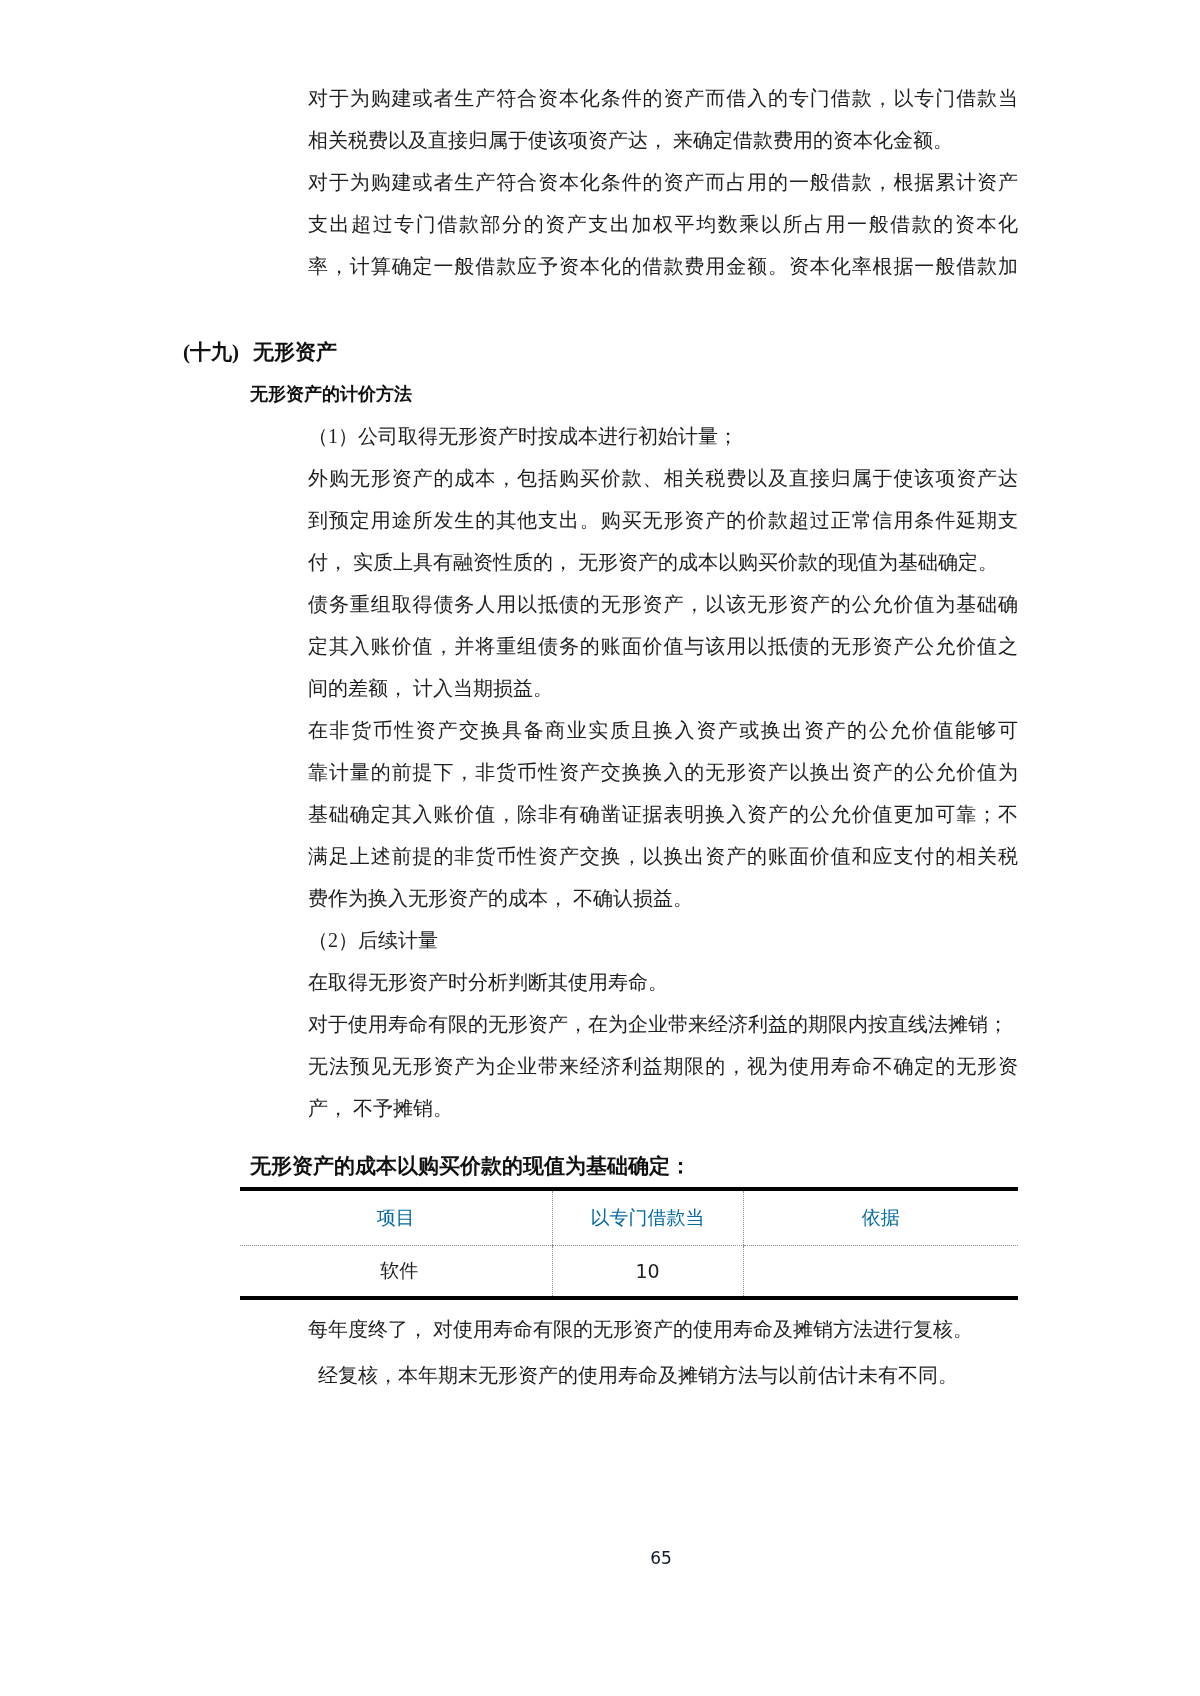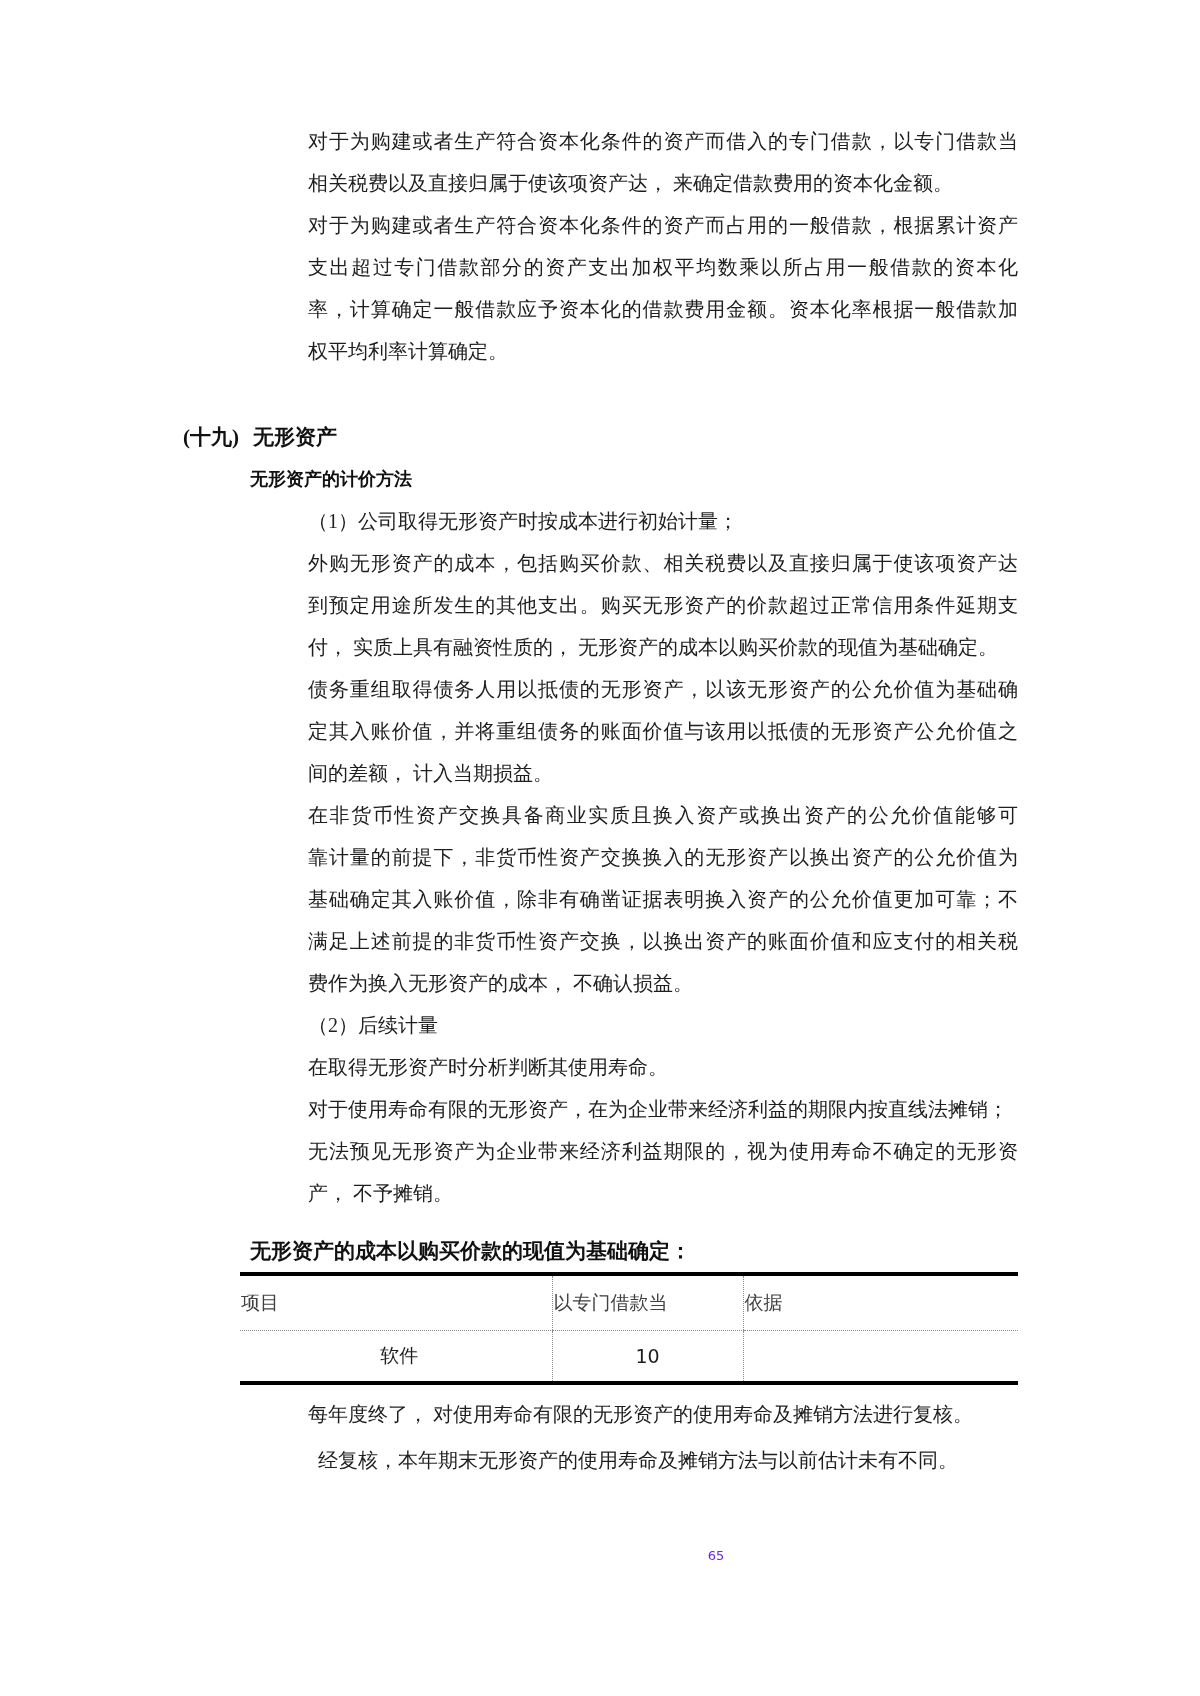--- a/index.html
+++ b/index.html
@@ -4,71 +4,70 @@
 <style>
   html,body{margin:0;padding:0;}
   body{
     width:1200px;height:1696px;background:#f4f4f4;
     font-family:"Liberation Serif","DejaVu Serif",serif;
   }
   .page{
     position:relative;width:1200px;height:1696px;background:#ffffff;
     color:#1e1e1e;overflow:hidden;
   }
-  .flow{padding-top:120px;}
+  .flow{padding-top:77px;}
   
   .para{margin-left:308px;width:710px;font-size:20px;}
   .line{line-height:42px;height:42px;white-space:nowrap;}
   .line.j{text-align:justify;text-align-last:justify;white-space:normal;overflow:hidden;}
   
   .h1{margin-top:44px;margin-left:183px;font-size:21px;font-weight:bold;line-height:42px;height:42px;color:#111;}
   .h1 .h1title{margin-left:14px;}
   .sub{margin-left:250px;font-size:18px;font-weight:bold;line-height:42px;height:42px;color:#111;}
   
   .caption{margin-top:16px;margin-left:250px;font-size:21px;font-weight:bold;line-height:42px;height:42px;color:#111;}
   
   table.est{
     margin-left:240px;width:778px;border-collapse:collapse;table-layout:fixed;
     border-top:4px solid #000;border-bottom:4px solid #000;
   }
   table.est col.c1{width:312px;}
   table.est col.c2{width:191px;}
   table.est col.c3{width:275px;}
   table.est th{
-    height:52px;font-weight:normal;font-size:19px;text-align:left;
-    border-bottom:1px dotted #8c8c8c;color:#404040;
+    height:52px;font-weight:normal;font-size:19px;text-align:center;
+    border-bottom:1px dotted #8c8c8c;color:#0369a1;
   }
   table.est td{height:48px;font-size:19px;color:#1e1e1e;}
   table.est th + th, table.est td + td{border-left:1px dotted #8c8c8c;}
   td.cell-left{text-align:center;padding-left:8px;}
   td.cell-center{text-align:center;}
   .num{font-family:"DejaVu Sans","Liberation Sans",sans-serif;font-size:18px;}
   
   .closing{margin-top:6px;margin-left:308px;width:712px;font-size:20px;}
   .closing .line{line-height:46px;height:46px;}
   .closing .line:nth-child(2){text-indent:10px;}
   
   .pageno{
-    position:absolute;left:692px;top:1548px;width:48px;text-align:center;
-    font-family:"DejaVu Sans","Liberation Sans",sans-serif;font-size:13px;color:#6d28d9;
+    position:absolute;left:637px;top:1548px;width:48px;text-align:center;
+    font-family:"DejaVu Sans","Liberation Sans",sans-serif;font-size:17px;color:#0f172a;
   }
 </style>
 </head>
 <body>
 
 <div class="page">
   <div class="flow">
 
     <div class="para">
         <div class="line j">对于为购建或者生产符合资本化条件的资产而借入的专门借款，以专门借款当</div>
         <div class="line">相关税费以及直接归属于使该项资产达， 来确定借款费用的资本化金额。</div>
         <div class="line j">对于为购建或者生产符合资本化条件的资产而占用的一般借款，根据累计资产</div>
         <div class="line j">支出超过专门借款部分的资产支出加权平均数乘以所占用一般借款的资本化</div>
         <div class="line j">率，计算确定一般借款应予资本化的借款费用金额。资本化率根据一般借款加</div>
-        <div class="line">权平均利率计算确定。</div>
       </div>
 
     <div class="h1">
       <span class="h1num">(十九)</span><span class="h1title">无形资产</span>
     </div>
 
     <div class="sub">无形资产的计价方法</div>
 
     <div class="para">
         <div class="line">（1）公司取得无形资产时按成本进行初始计量；</div>

